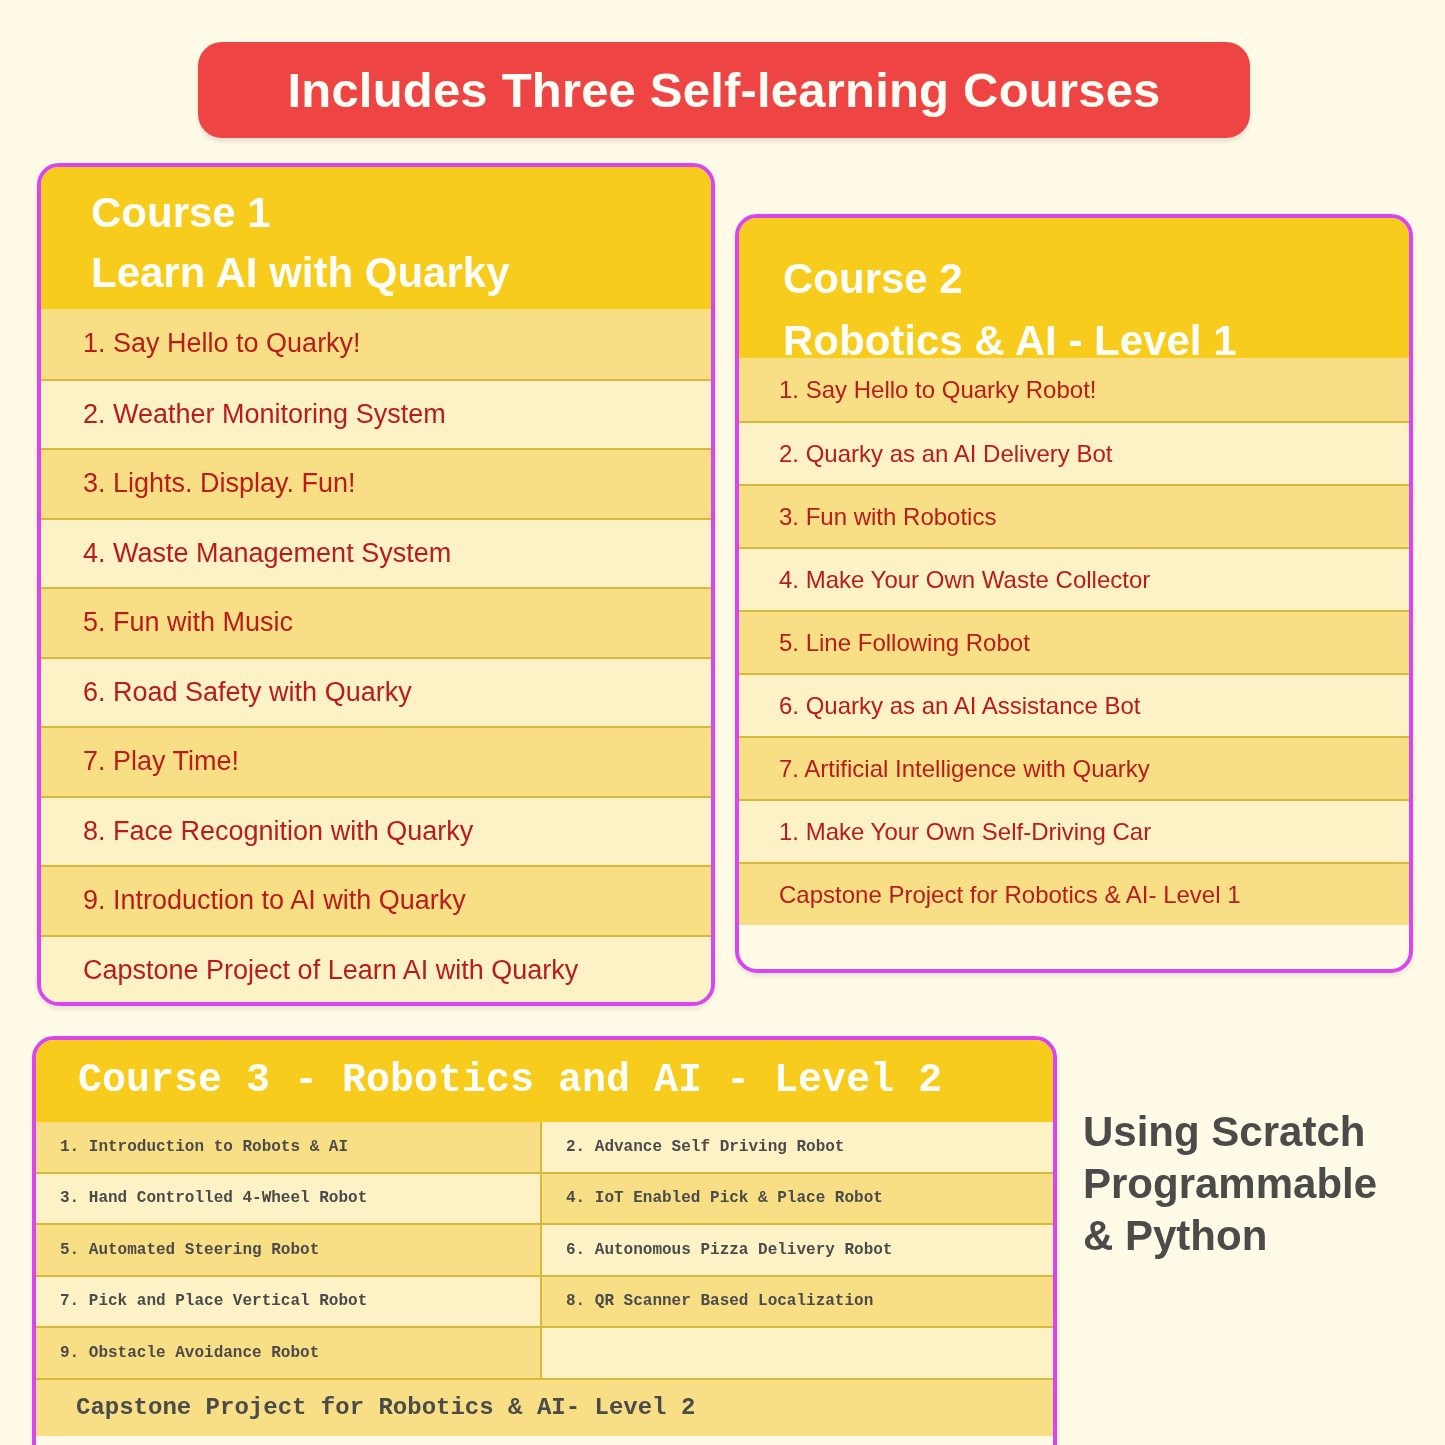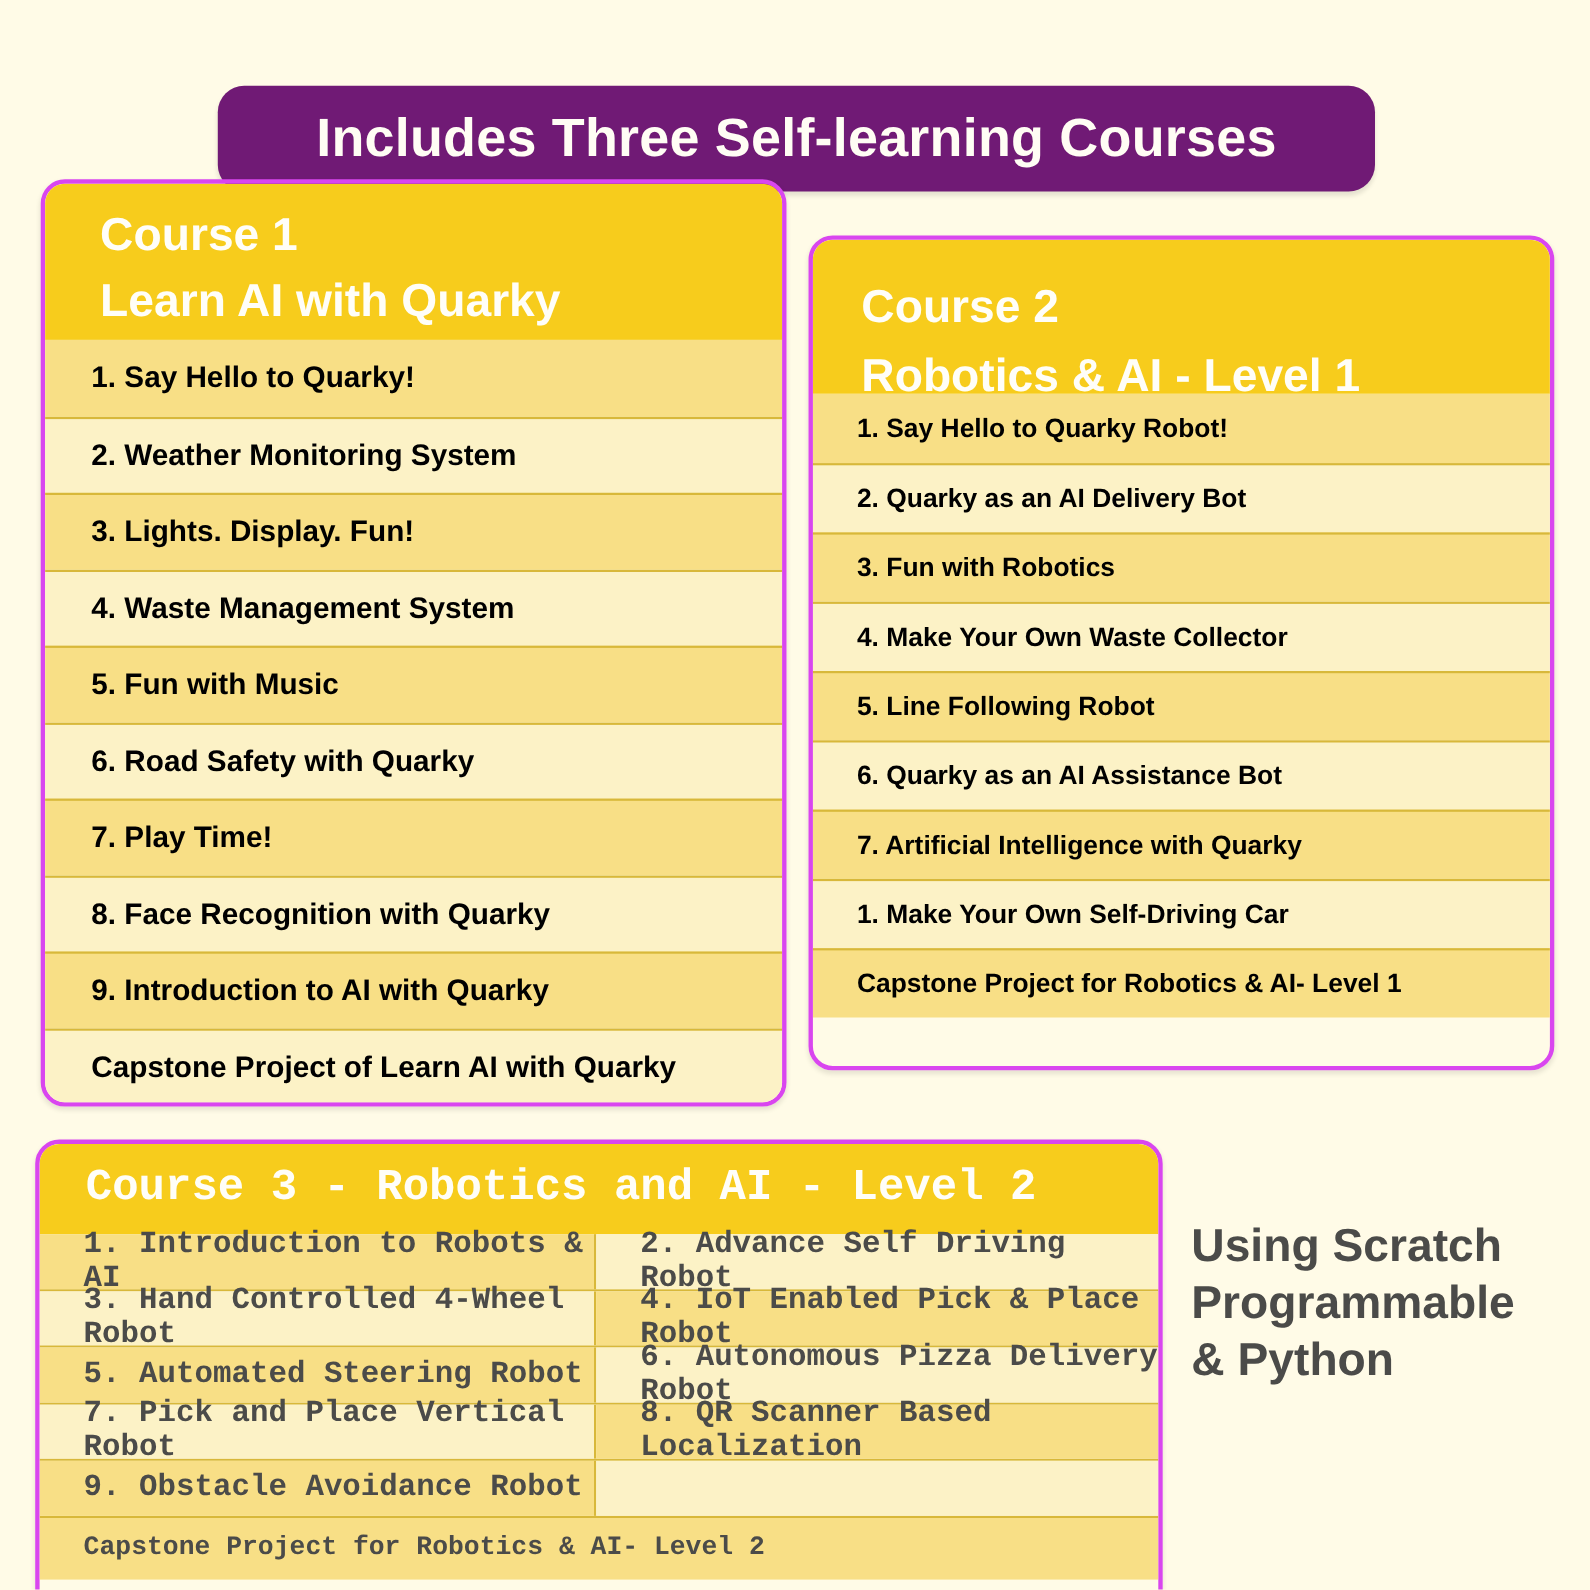--- a/index.html
+++ b/index.html
@@ -15,27 +15,26 @@
     position: relative;
   }
 
   
   .banner {
     position: absolute;
     left: 198px;
     top: 42px;
     width: 1052px;
     height: 96px;
-    background: #701a75;
+    background: #ef4444;
     border-radius: 24px;
     box-shadow: 0 4px 4px rgba(0,0,0,0.10);
     display: flex;
     align-items: center;
     justify-content: center;
-    margin-top: 36px;
   }
   .banner-text {
     color: #FFFDF4;
     font-size: 49px;
     font-weight: bold;
     letter-spacing: 0.2px;
     white-space: nowrap;
   }
 
   
@@ -56,22 +55,22 @@
   .card-header .line {
     display: block;
     white-space: nowrap;
   }
 
   .rows { display: block; }
   .row {
     box-sizing: border-box;
     display: flex;
     align-items: center;
-    color: #000000;
-    font-weight: bold;
+    color: #b91c1c;
+    font-weight: normal;
     border-top: 2px solid #D8B83A;
   }
   .row.alt-dark  { background: #F8DF86; }
   .row.alt-light { background: #FCF2C6; }
 
   
   #card1 { left: 37px; top: 163px; width: 678px; height: 843px; }
   #card1 .card-header { height: 142px; padding: 16px 0 0 50px; font-size: 42px; line-height: 60px; }
   #card1 .row { height: 69.5px; font-size: 27px; padding-left: 42px; }
   #card1 .row:first-child { border-top: none; }
@@ -90,22 +89,22 @@
     height: 49.5px;
     border-top: 2px solid #D8B83A;
   }
   .grid-row:first-of-type { border-top: none; }
   .cell {
     box-sizing: border-box;
     display: flex;
     align-items: center;
     color: #4B4B49;
     font-weight: bold;
-    font-size: 28px;
-    padding-left: 40px;
+    font-size: 16px;
+    padding-left: 24px;
   }
   .cell.left  { width: 506px; border-right: 2px solid #D8B83A; }
   .cell.right { flex: 1; }
   .cell.dark  { background: #F8DF86; }
   .cell.light { background: #FCF2C6; }
   .capstone-row {
     height: 56px;
     background: #F8DF86;
     border-top: 2px solid #D8B83A;
     display: flex;

